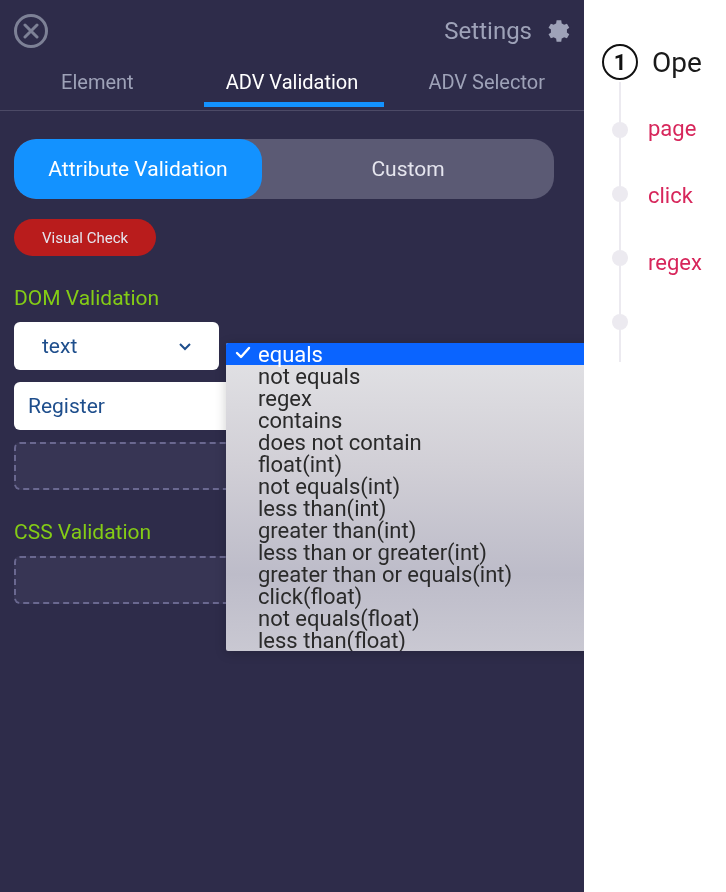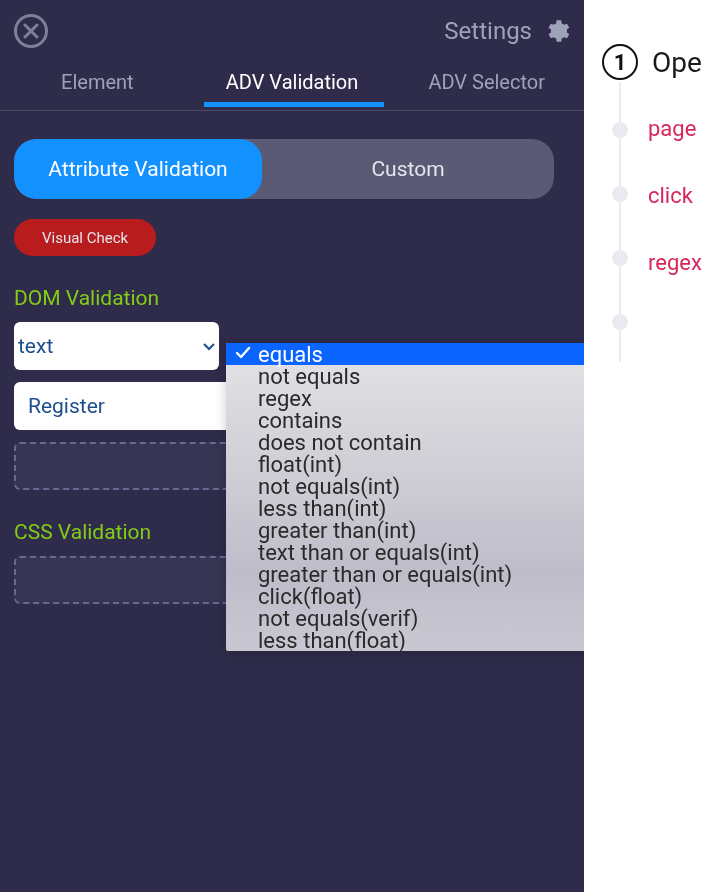--- a/index.html
+++ b/index.html
@@ -118,21 +118,21 @@
   .field-row {
     display: flex;
     gap: 10px;
     margin-bottom: 12px;
   }
   .select-field {
     background: #fff;
     color: #1e4e8c;
     border-radius: 6px;
     height: 48px;
-    padding: 0 4px;
+    padding: 0 28px;
     font-size: 21px;
     display: flex;
     align-items: center;
     justify-content: space-between;
     width: 205px;
     cursor: pointer;
   }
   .select-field .chev { color: #1e4e8c; font-size: 14px; }
   .input-field {
     background: #fff;
@@ -334,30 +334,30 @@
     <div class="dropdown-item">
         <span>not equals(int)</span>
       </div>
     <div class="dropdown-item">
         <span>less than(int)</span>
       </div>
     <div class="dropdown-item">
         <span>greater than(int)</span>
       </div>
     <div class="dropdown-item">
-        <span>text than or equals(int)</span>
+        <span>less than or greater(int)</span>
       </div>
     <div class="dropdown-item">
         <span>greater than or equals(int)</span>
       </div>
     <div class="dropdown-item">
         <span>click(float)</span>
       </div>
     <div class="dropdown-item">
-        <span>not equals(verif)</span>
+        <span>not equals(float)</span>
       </div>
     <div class="dropdown-item">
         <span>less than(float)</span>
       </div>
   </div>
 </div>
 
 <div class="right-panel">
   <div class="step-row">
     <div class="step-badge">1</div>

